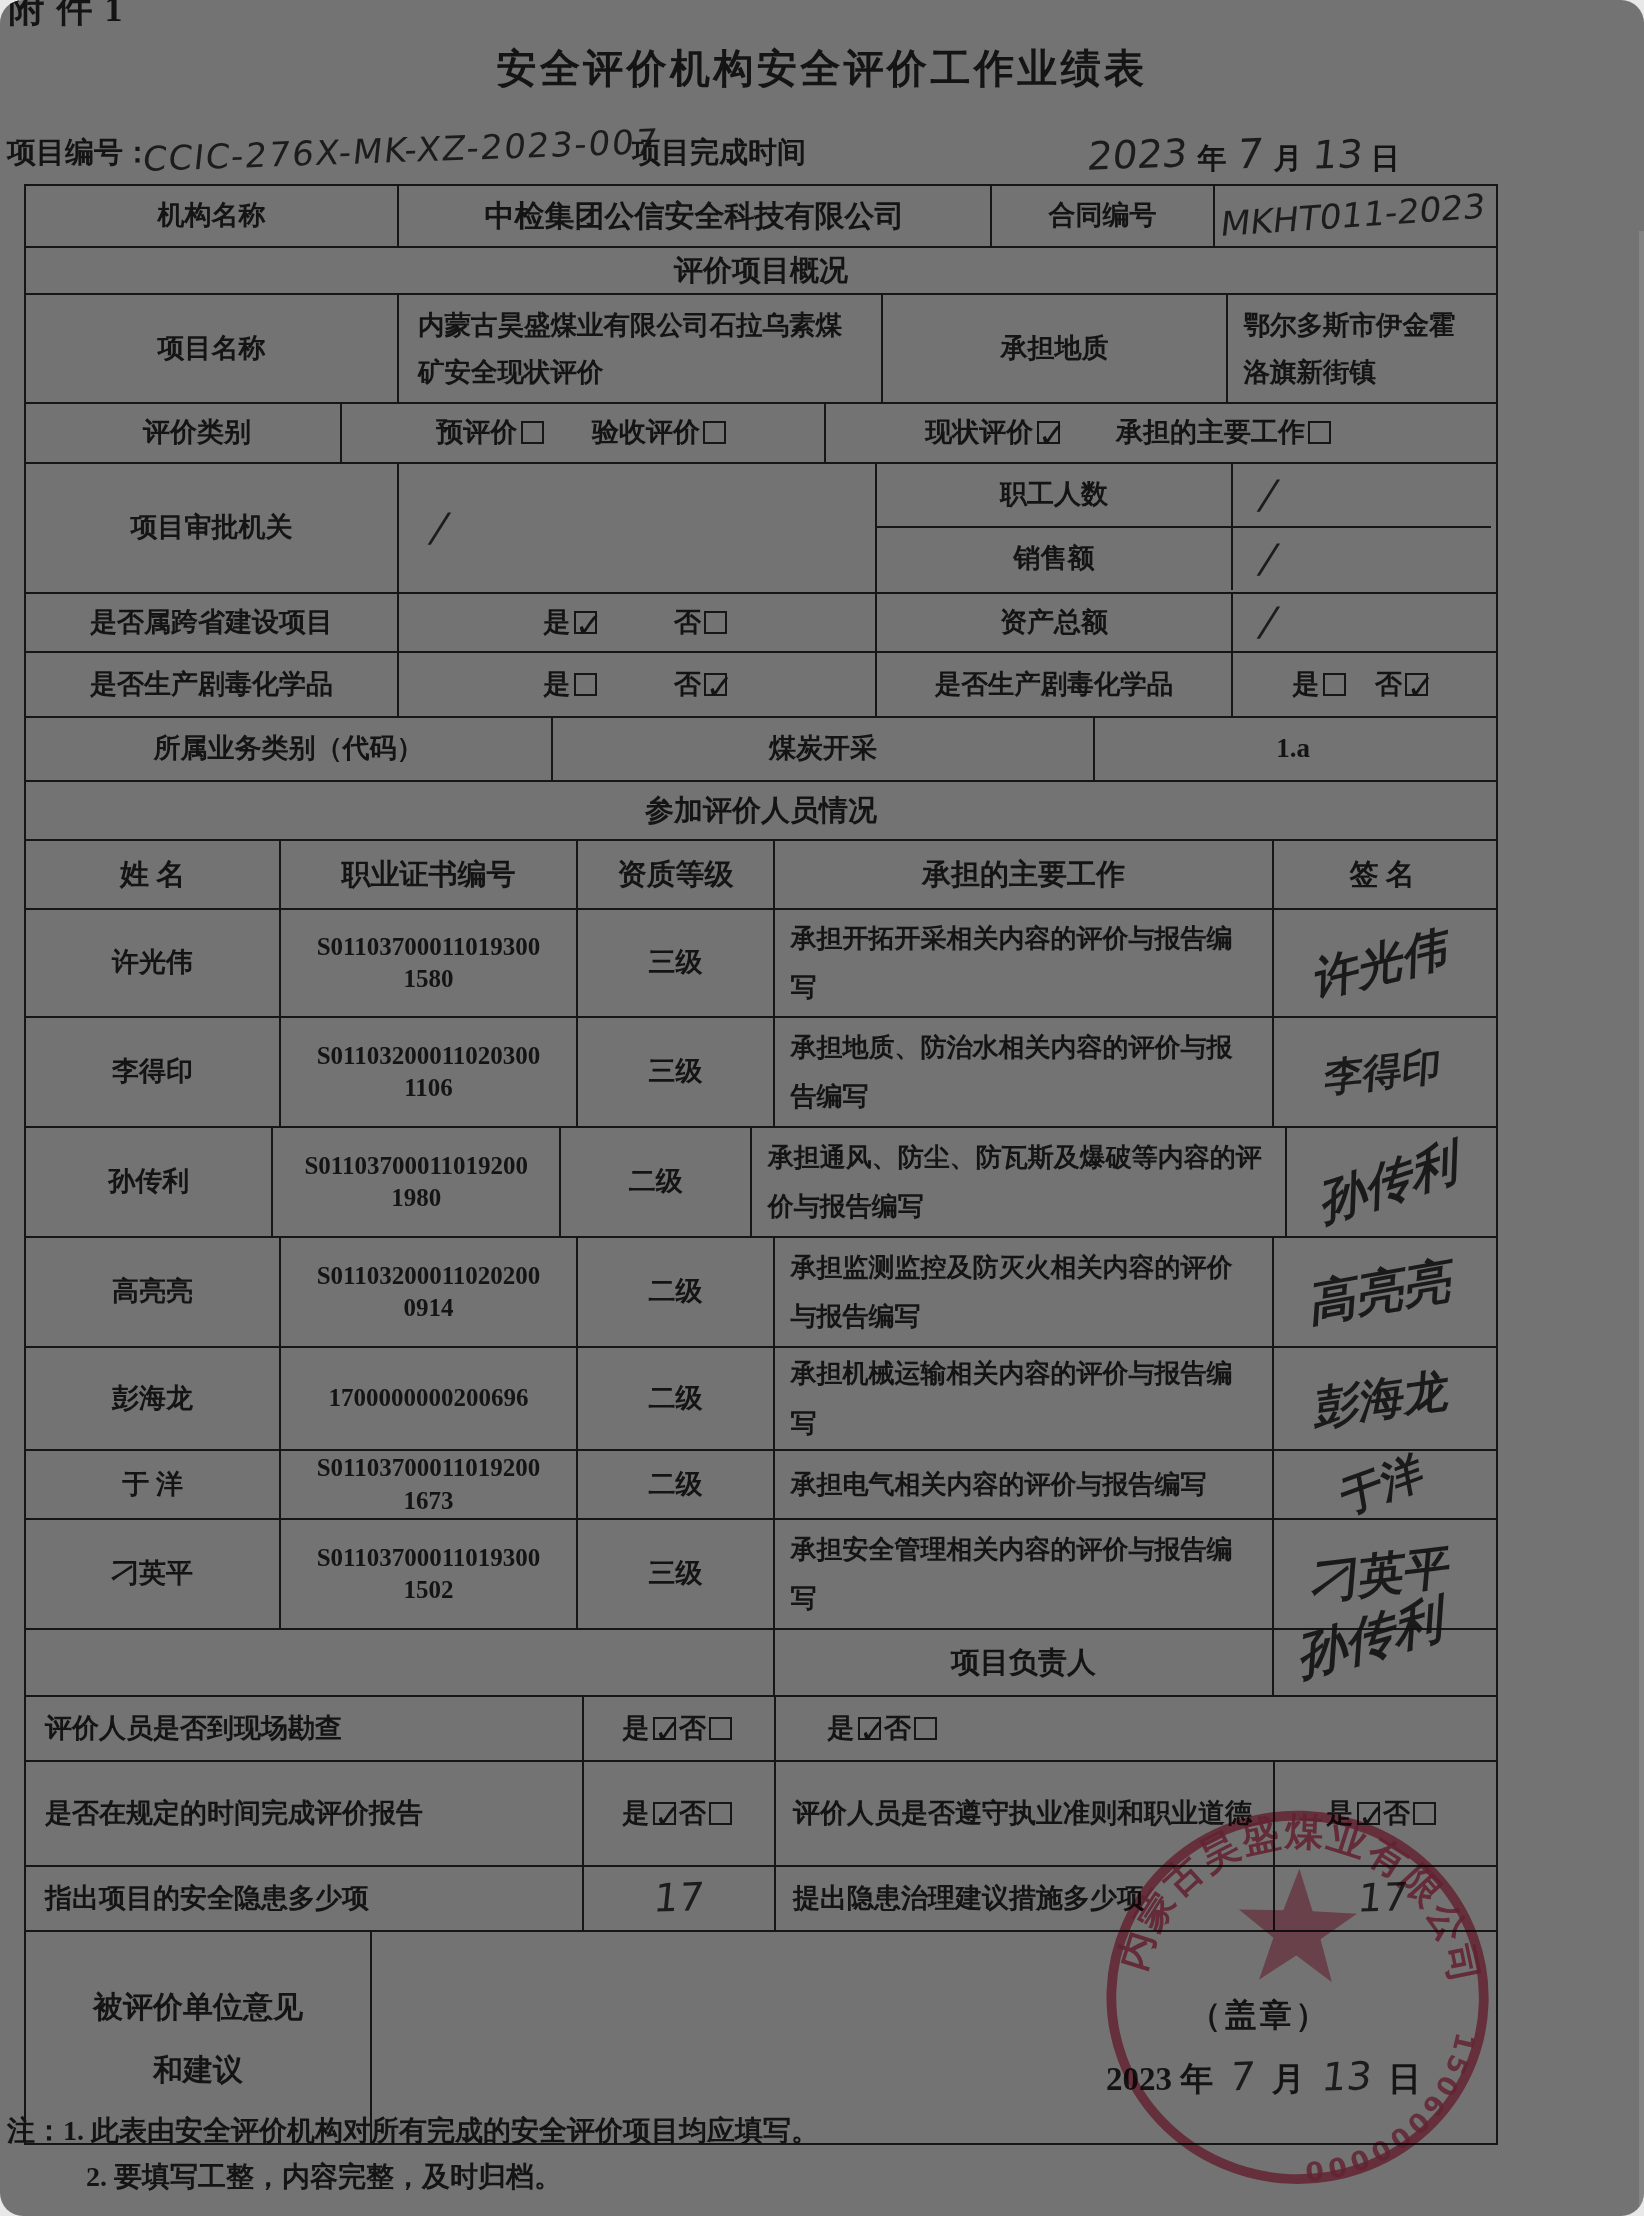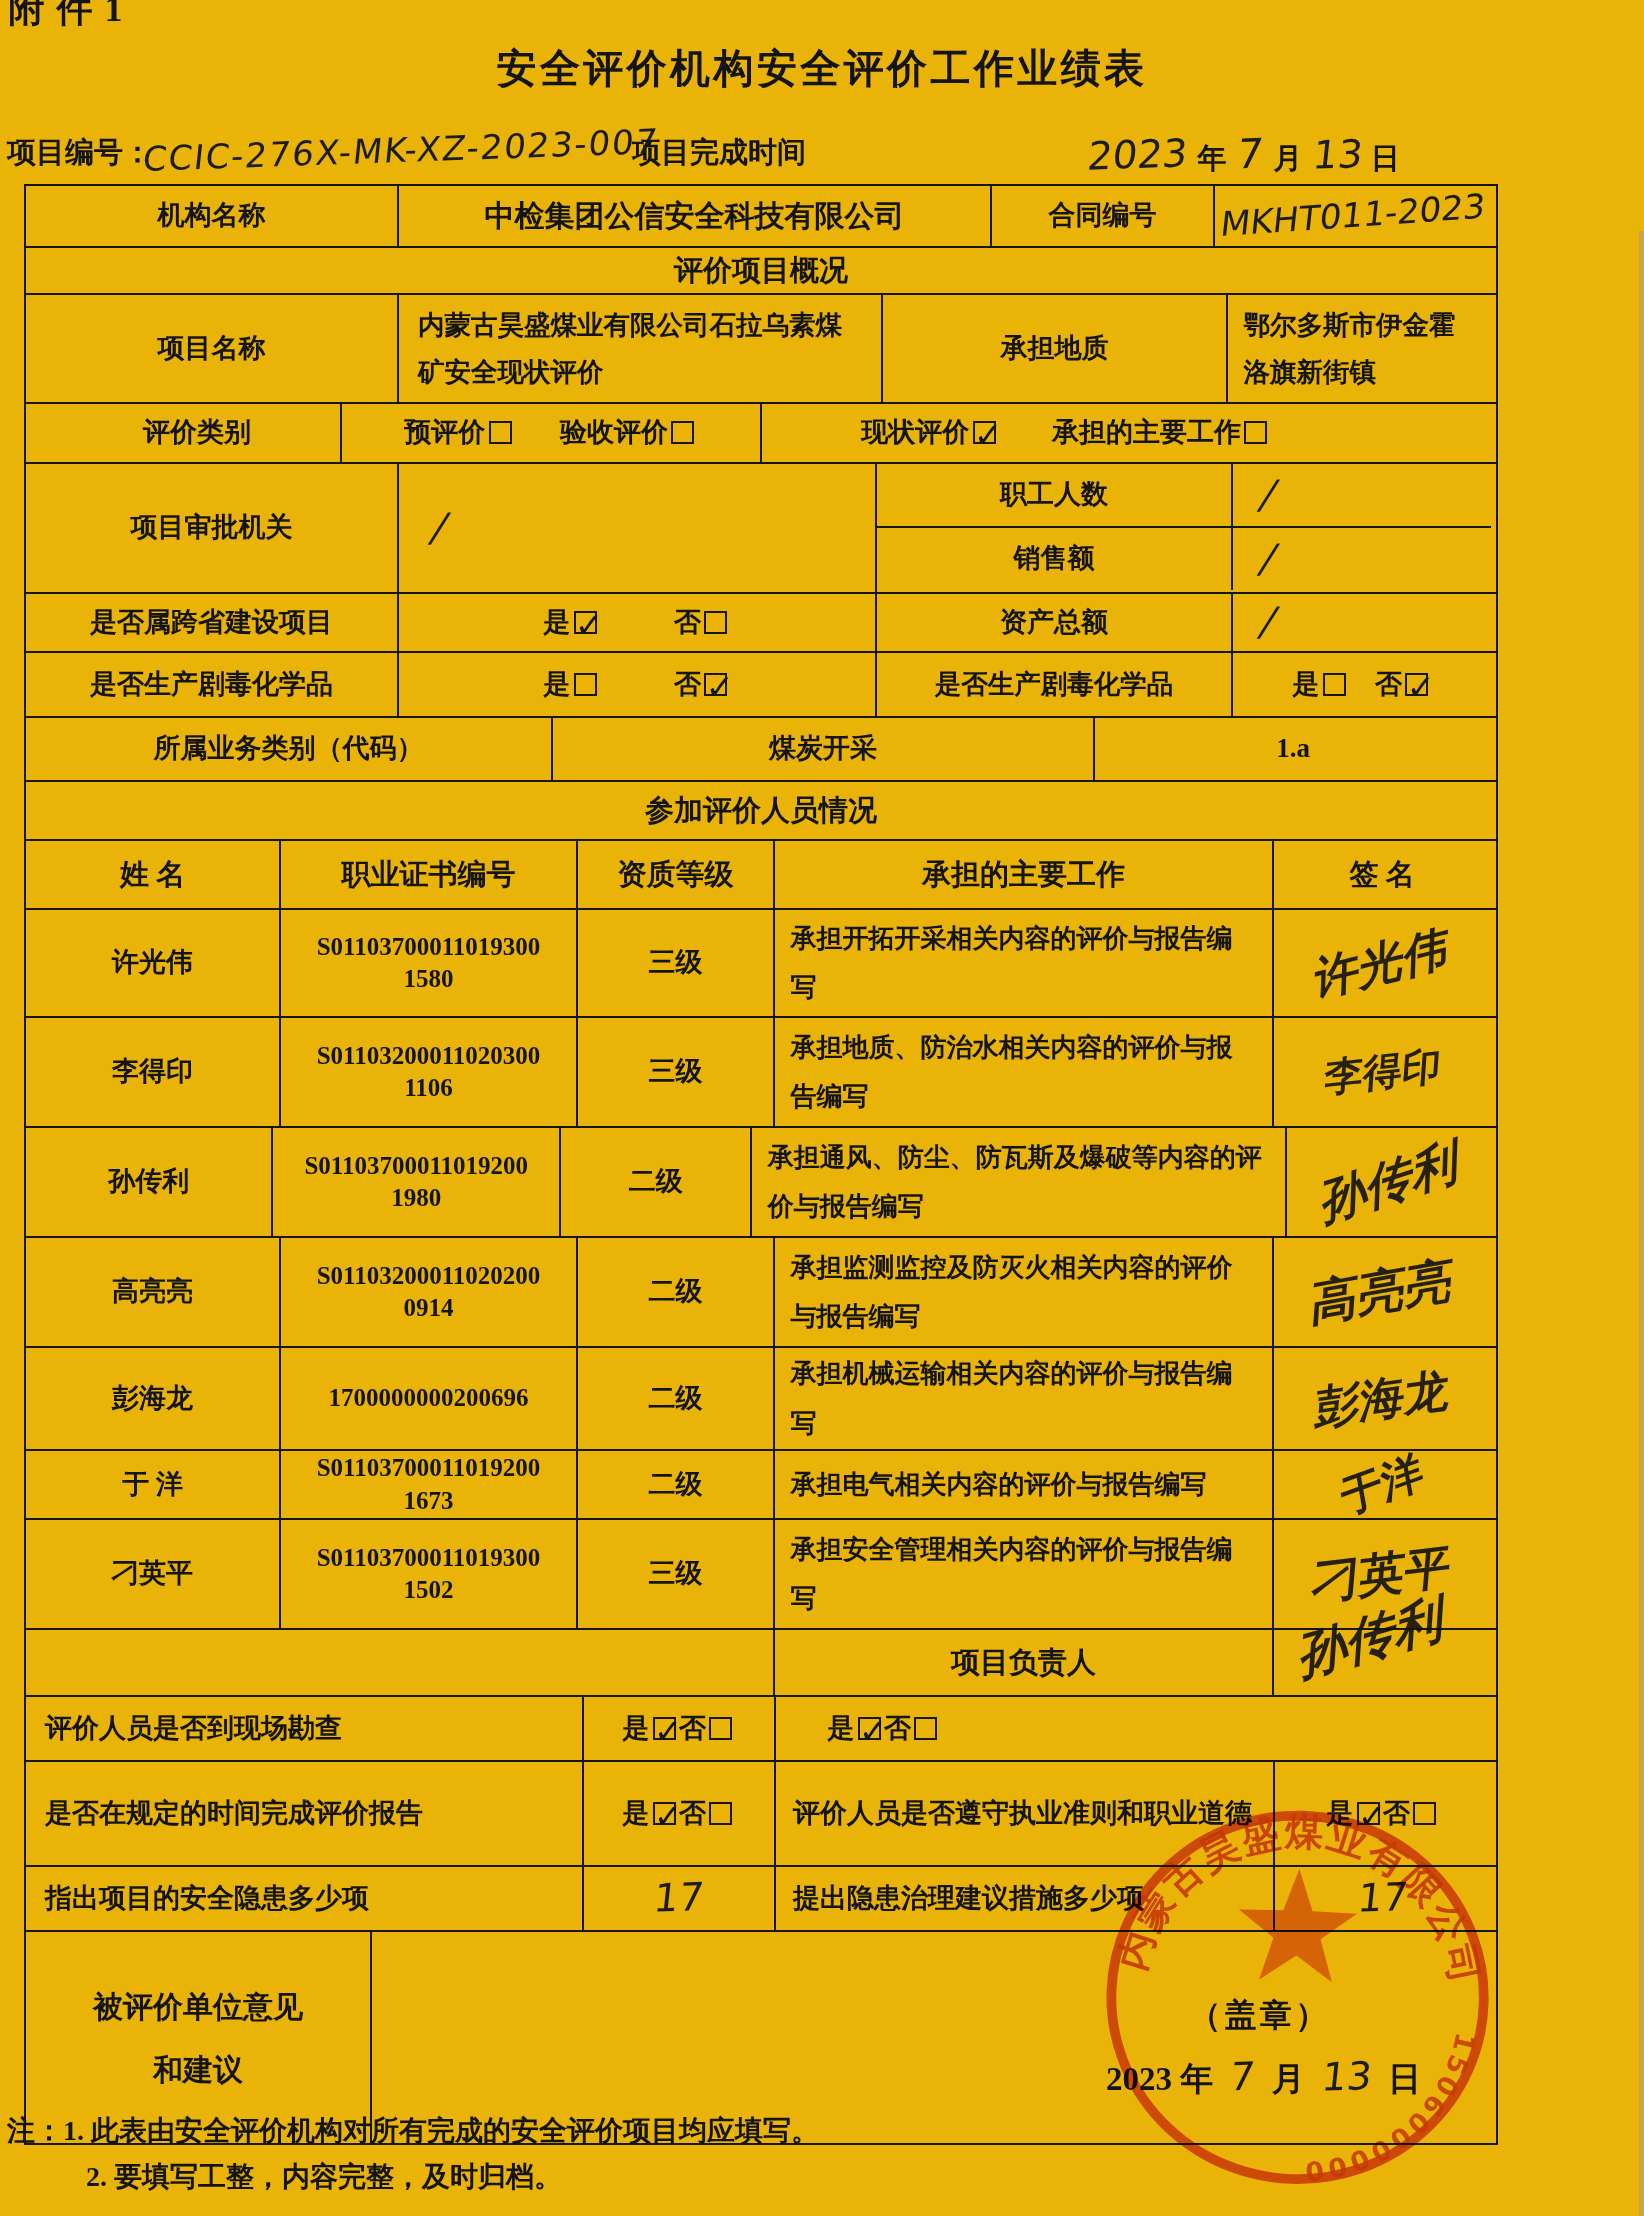--- a/index.html
+++ b/index.html
@@ -1,17 +1,17 @@
 <!DOCTYPE html>
 <html style="font-size:13.7px"><head>
 <meta charset="utf-8">
 <style>
   html,body{margin:0;padding:0;background:#e8e8e8;}
-  .page{position:relative;width:1644px;height:2216px;background:#eab308;overflow:hidden;
-        font-family:"Liberation Serif","DejaVu Serif",serif;color:#141414;}
+  .page{position:relative;width:1644px;height:2216px;background:#737373;overflow:hidden;
+        font-family:"Liberation Serif","DejaVu Serif",serif;color:#141414;border-radius:23px;}
   
   .attach{position:absolute;left:8.6px;top:-15.4px;font-size:36px;font-weight:bold;letter-spacing:12px;}
   .title{position:absolute;left:0;top:41px;width:100%;text-align:center;font-size:40px;font-weight:bold;letter-spacing:3.4px;}
   .meta{position:absolute;left:0;top:130px;width:100%;height:53px;}
   .meta .lbl{position:absolute;font-size:29px;font-weight:bold;}
   
   .hw{font-family:"DejaVu Sans",sans-serif;font-weight:500;color:#1c1c1c;
       transform:skewX(-8deg) rotate(-2deg);display:inline-block;}
   .hw-big{font-size:34px;letter-spacing:1.7px;}
   .slash{font-size:39px;font-weight:400;transform:skewX(-18deg);}
@@ -89,21 +89,21 @@
 
     <div class="row" style="height:107px;">
       <div class="c" style="width:373px;">项目名称</div>
       <div class="c left" style="width:484px;padding:0 19px;font-size:26.5px;line-height:1.75;">内蒙古昊盛煤业有限公司石拉乌素煤矿安全现状评价</div>
       <div class="c" style="width:345px;">承担地质</div>
       <div class="c left" style="width:263px;padding:0 15.4px;font-size:26.5px;line-height:1.75;">鄂尔多斯市伊金霍洛旗新街镇</div>
     </div>
 
     <div class="row" style="height:58px;">
       <div class="c" style="width:316px;padding-left:28px;">评价类别</div>
-      <div class="c" style="width:420px;gap:45px;">
+      <div class="c" style="width:484px;gap:45px;">
         <span class="opt"><span>预评价</span><span class="cb" data-checked="false"></span></span>
         <span class="opt"><span>验收评价</span><span class="cb" data-checked="false"></span></span>
       </div>
       <div class="c" style="width:608px;gap:53px;">
         <span class="opt"><span>现状评价</span><span class="cb" data-checked="true"></span></span>
         <span class="opt"><span>承担的主要工作</span><span class="cb" data-checked="false"></span></span>
       </div>
     </div>
 
     <div class="row" style="height:128px;">

